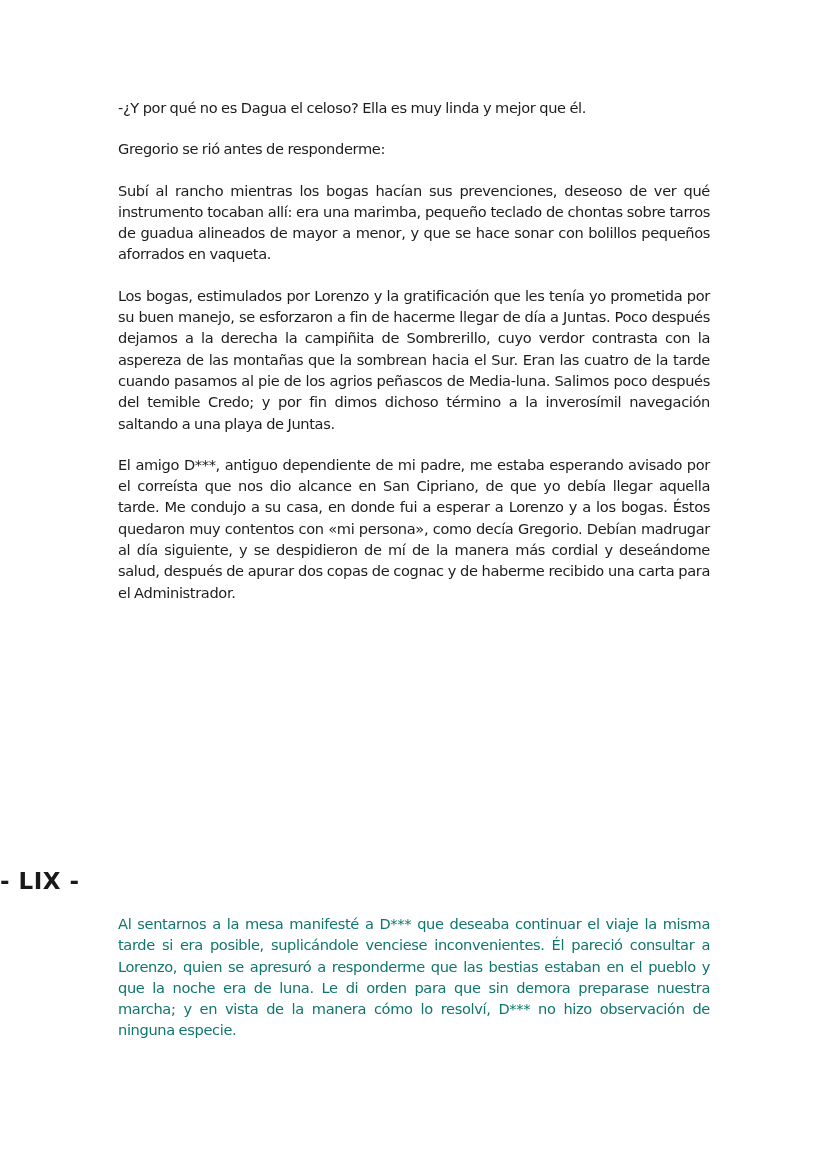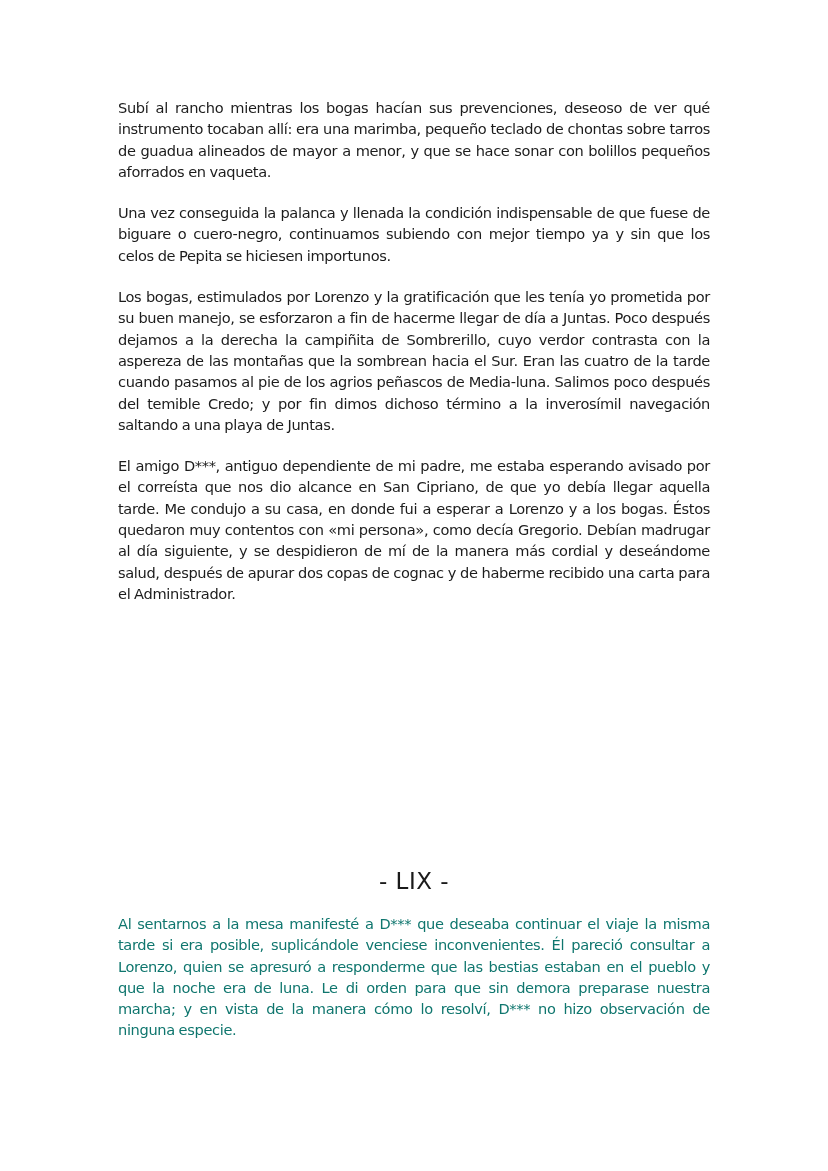--- a/index.html
+++ b/index.html
@@ -18,23 +18,22 @@
   }
   .page p {
     margin: 0 0 20px 0;
     text-align: justify;
   }
   .page p.short { text-align: left; }
   .heading {
     position: absolute;
     left: 0; width: 828px;
     top: 868px;
-    text-align: center;
     font-family: "DejaVu Sans", sans-serif;
-    font-weight: normal;
+    font-weight: bold;
     font-size: 23px;
     color: #1a1a1a;
     letter-spacing: 0.5px;
   }
   .page2 {
     position: absolute;
     left: 118px;
     top: 913px;
     width: 592px;
     font-family: "DejaVu Sans", sans-serif;
@@ -43,22 +42,23 @@
     color: #0f766e;
     letter-spacing: -0.35px;
     word-spacing: -0.5px;
   }
   .page2 p { margin: 0; text-align: justify; }
 </style>
 </head>
 <body>
 
 <div class="page">
+  <p class="short">-¿Y por qué no es Dagua el celoso? Ella es muy linda y mejor que él.</p>
+  <p class="short">Gregorio se rió antes de responderme:</p>
   <p>Subí al rancho mientras los bogas hacían sus prevenciones, deseoso de ver qué instrumento tocaban allí: era una marimba, pequeño teclado de chontas sobre tarros de guadua alineados de mayor a menor, y que se hace sonar con bolillos pequeños aforrados en vaqueta.</p>
-  <p>Una vez conseguida la palanca y llenada la condición indispensable de que fuese de biguare o cuero-negro, continuamos subiendo con mejor tiempo ya y sin que los celos de Pepita se hiciesen importunos.</p>
   <p>Los bogas, estimulados por Lorenzo y la gratificación que les tenía yo prometida por su buen manejo, se esforzaron a fin de hacerme llegar de día a Juntas. Poco después dejamos a la derecha la campiñita de Sombrerillo, cuyo verdor contrasta con la aspereza de las montañas que la sombrean hacia el Sur. Eran las cuatro de la tarde cuando pasamos al pie de los agrios peñascos de Media-luna. Salimos poco después del temible Credo; y por fin dimos dichoso término a la inverosímil navegación saltando a una playa de Juntas.</p>
   <p>El amigo D***, antiguo dependiente de mi padre, me estaba esperando avisado por el correísta que nos dio alcance en San Cipriano, de que yo debía llegar aquella tarde. Me condujo a su casa, en donde fui a esperar a Lorenzo y a los bogas. Éstos quedaron muy contentos con «mi persona», como decía Gregorio. Debían madrugar al día siguiente, y se despidieron de mí de la manera más cordial y deseándome salud, después de apurar dos copas de cognac y de haberme recibido una carta para el Administrador.</p>
 </div>
 
 <div class="heading">- LIX -</div>
 
 <div class="page2">
   <p>Al sentarnos a la mesa manifesté a D*** que deseaba continuar el viaje la misma tarde si era posible, suplicándole venciese inconvenientes. Él pareció consultar a Lorenzo, quien se apresuró a responderme que las bestias estaban en el pueblo y que la noche era de luna. Le di orden para que sin demora preparase nuestra marcha; y en vista de la manera cómo lo resolví, D*** no hizo observación de ninguna especie.</p>
 </div>
 

